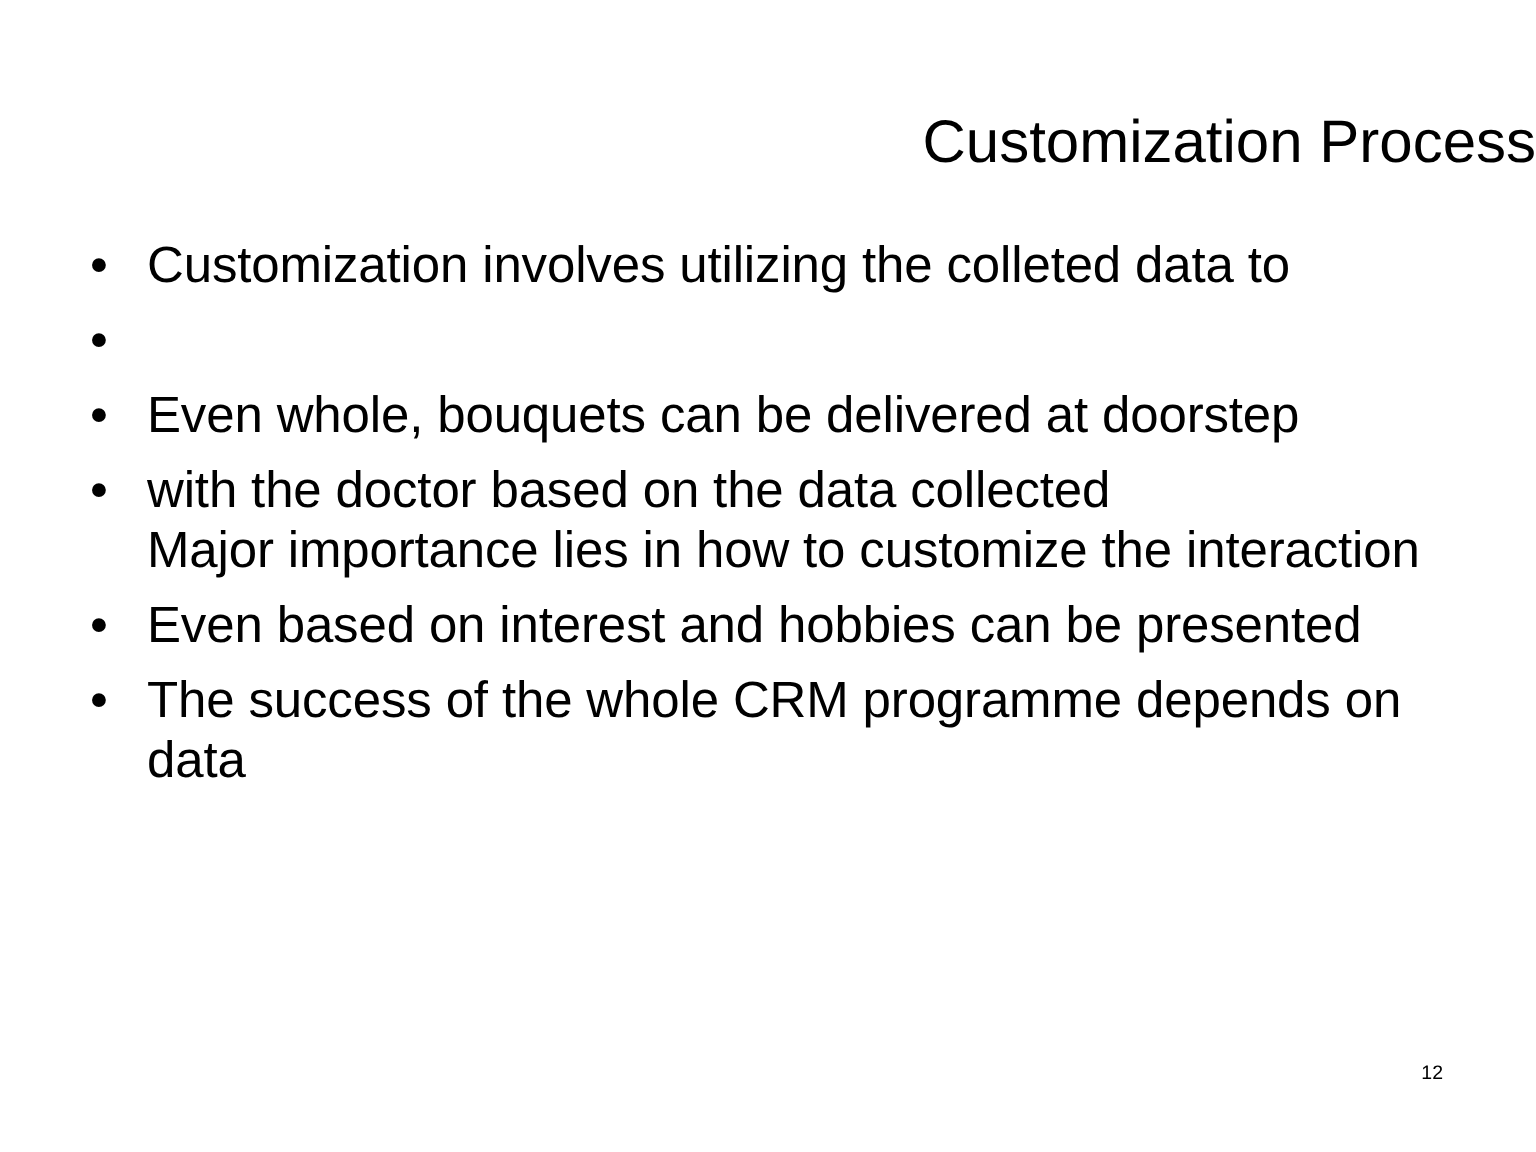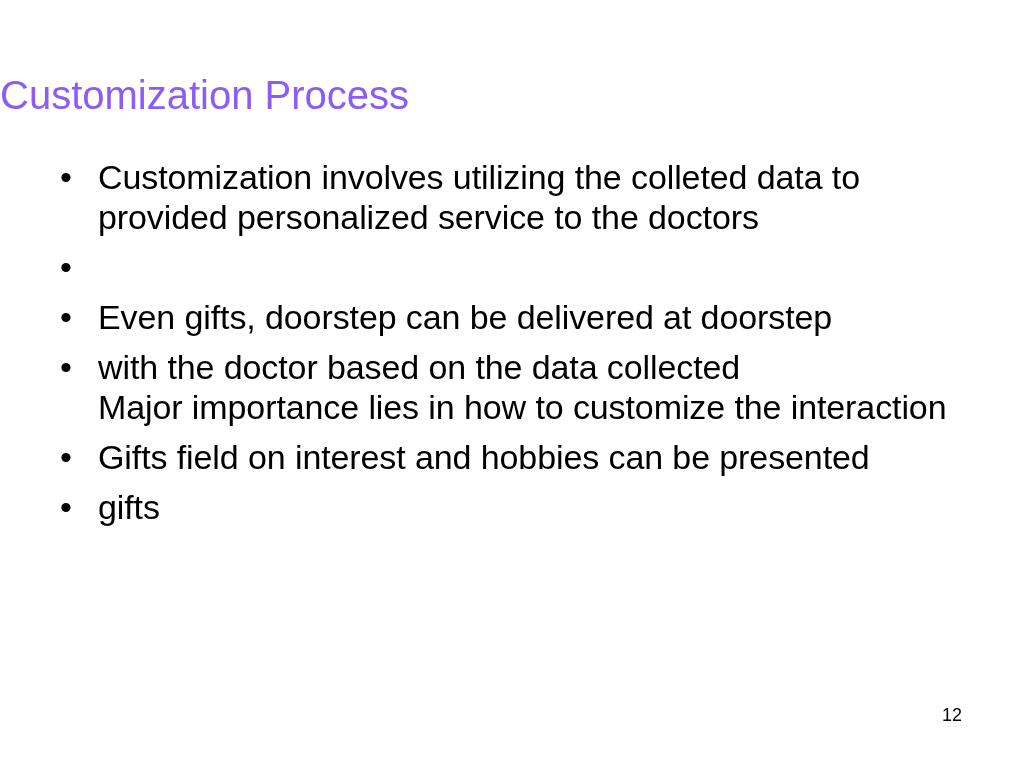--- a/index.html
+++ b/index.html
@@ -18,26 +18,26 @@
     position: relative;
     width: 1024px;
     height: 768px;
     background: #ffffff;
   }
   .slide-title {
     position: absolute;
     left: 0;
     top: 44px;
     width: 1024px;
-    text-align: left;
+    text-align: right;
     font-size: 40px;
     font-weight: normal;
     line-height: 48px;
     letter-spacing: 0px;
-    color: #8b5cf6;
+    color: #000000;
     white-space: nowrap;
   }
   .body-block {
     position: absolute;
     left: 58px;
     top: 157px;
     width: 920px;
   }
   .bullet-row {
     display: flex;
@@ -66,68 +66,68 @@
   }
   
   .bullet-text .line {
     display: block;
     white-space: nowrap;
   }
   .page-number {
     position: absolute;
     right: 62px;
     top: 705px;
-    font-size: 18px;
+    font-size: 13px;
     line-height: 20px;
     color: #000000;
     text-align: right;
   }
 </style>
 </head>
 <body>
 
 <div class="slide">
 
   <h1 class="slide-title">Customization Process</h1>
 
   <div class="body-block">
       <div class="bullet-row">
         <span class="bullet-marker">•</span>
         <span class="bullet-text">
           <span class="line">Customization involves utilizing the colleted data to</span>
-          <span class="line">provided personalized service to the doctors</span>
         </span>
       </div>
       <div class="bullet-row">
         <span class="bullet-marker">•</span>
         <span class="bullet-text">
         </span>
       </div>
       <div class="bullet-row">
         <span class="bullet-marker">•</span>
         <span class="bullet-text">
-          <span class="line">Even gifts, doorstep can be delivered at doorstep</span>
+          <span class="line">Even whole, bouquets can be delivered at doorstep</span>
         </span>
       </div>
       <div class="bullet-row">
         <span class="bullet-marker">•</span>
         <span class="bullet-text">
           <span class="line">with the doctor based on the data collected</span>
           <span class="line">Major importance lies in how to customize the interaction</span>
         </span>
       </div>
       <div class="bullet-row">
         <span class="bullet-marker">•</span>
         <span class="bullet-text">
-          <span class="line">Gifts field on interest and hobbies can be presented</span>
+          <span class="line">Even based on interest and hobbies can be presented</span>
         </span>
       </div>
       <div class="bullet-row">
         <span class="bullet-marker">•</span>
         <span class="bullet-text">
-          <span class="line">gifts</span>
+          <span class="line">The success of the whole CRM programme depends on</span>
+          <span class="line">data</span>
         </span>
       </div>
     </div>
 
   <div class="page-number">12</div>
 
 </div>
 
 </body></html>

